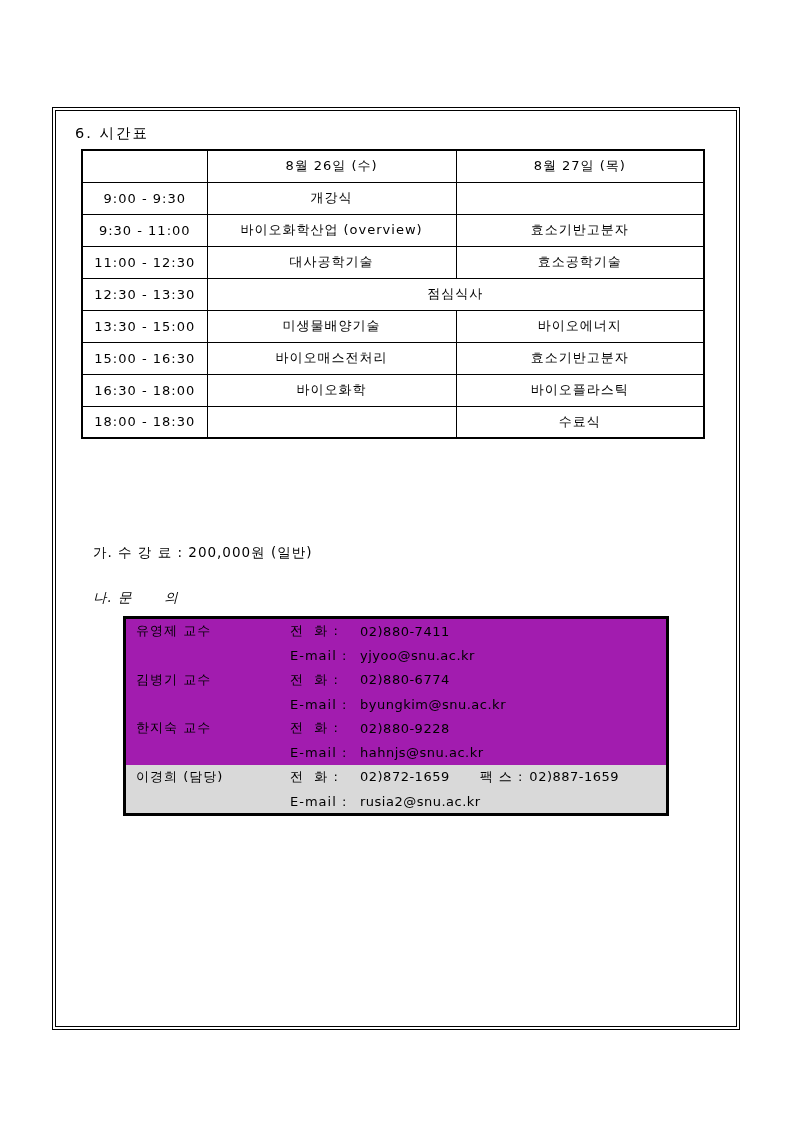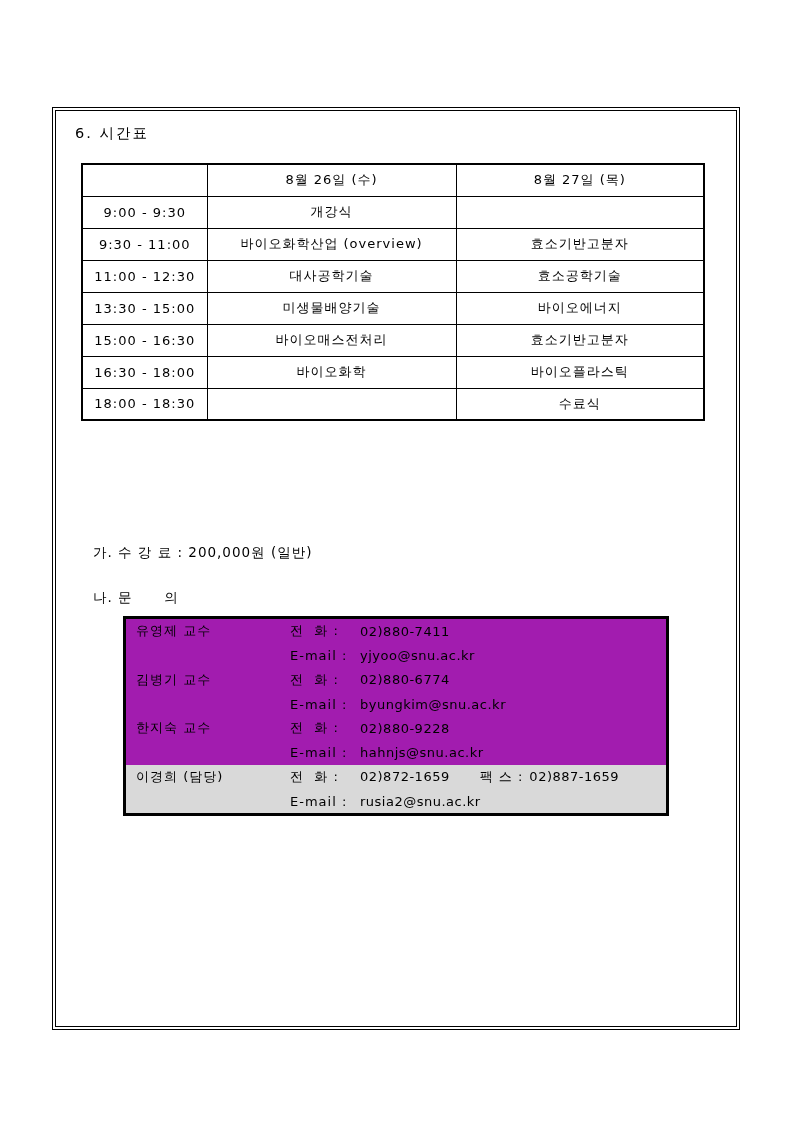--- a/index.html
+++ b/index.html
@@ -24,21 +24,21 @@
     border: 1px solid #000;
   }
 
   .section-title {
     position: absolute; left: 75px; top: 124px;
     font-size: 14.5px; letter-spacing: 2px; white-space: pre;
   }
 
   
   table.timetable {
-    position: absolute; left: 81px; top: 163px;
+    position: absolute; left: 81px; top: 149px;
     width: 622px;
     border-collapse: collapse;
     table-layout: fixed;
     border: 2px solid #000;
     font-size: 13px;
   }
   table.timetable td, table.timetable th {
     border: 1px solid #000;
     height: 32px;
     text-align: center;
@@ -56,21 +56,21 @@
   .fees {
     position: absolute; left: 93px; top: 487px;
     font-size: 13.5px; line-height: 26px; letter-spacing: 1px;
     white-space: pre;
   }
   .fees .fee-line2 { margin-left: 125px; }
   .fees .fee-line3 { margin-left: 117px; }
 
   .contact-label {
     position: absolute; left: 93px; top: 589px;
-    font-size: 13.5px; letter-spacing: 1px; white-space: pre;
+    font-size: 13.5px; letter-spacing: 1px; white-space: pre; font-style: italic;
   }
 
   
   .contact-table {
     position: absolute; left: 123px; top: 616px;
     width: 546px;
     border: 3px solid #000;
     background: #a21caf;
     font-size: 13px;
   }
@@ -125,20 +125,24 @@
           <td>9:30 - 11:00</td>
           <td>바이오화학산업 (overview)</td>
           <td>효소기반고분자</td>
         </tr>
         <tr>
           <td>11:00 - 12:30</td>
           <td>대사공학기술</td>
           <td>효소공학기술</td>
         </tr>
         <tr>
+          <td>12:30 - 13:30</td>
+          <td colspan="2">점심식사</td>
+        </tr>
+        <tr>
           <td>13:30 - 15:00</td>
           <td>미생물배양기술</td>
           <td>바이오에너지</td>
         </tr>
         <tr>
           <td>15:00 - 16:30</td>
           <td>바이오매스전처리</td>
           <td>효소기반고분자</td>
         </tr>
         <tr>

